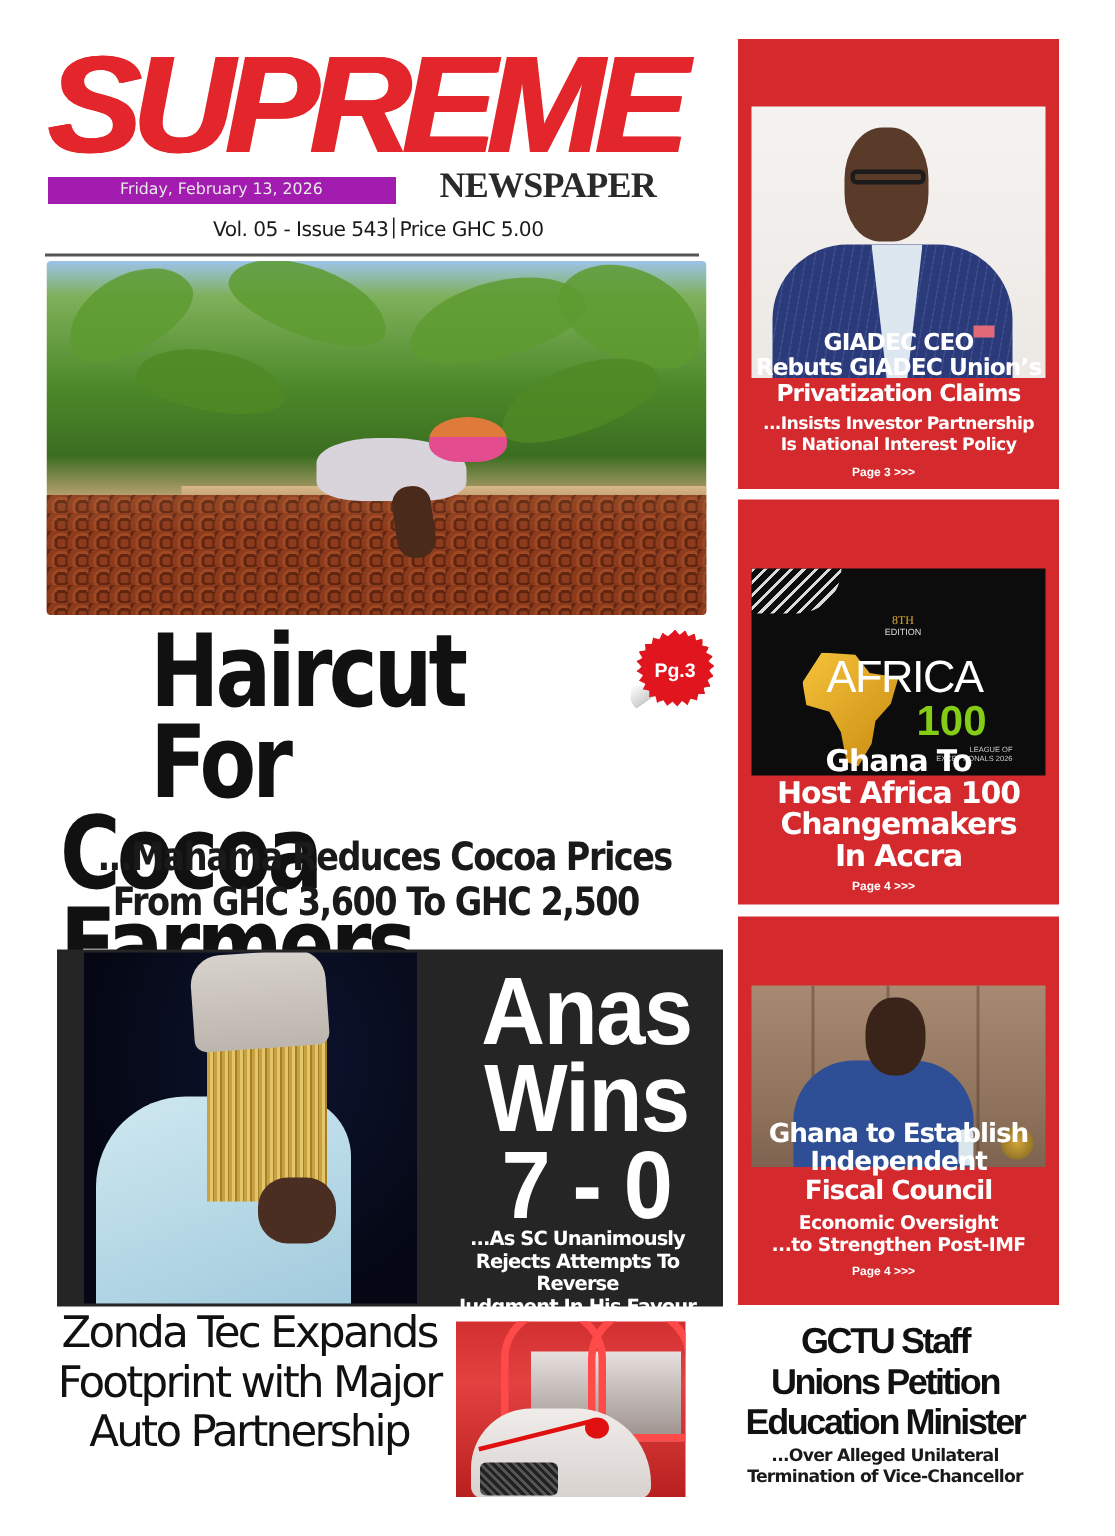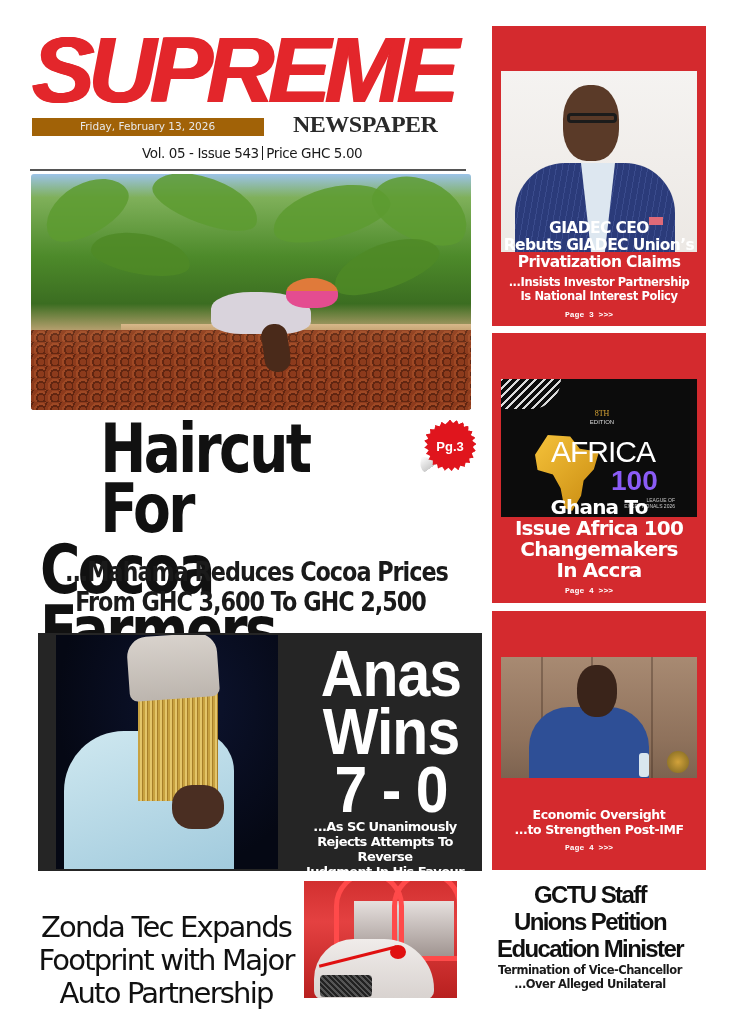--- a/index.html
+++ b/index.html
@@ -9,21 +9,21 @@
   
   .masthead { position: absolute; left: 30px; top: 30px; width: 450px; height: 140px; }
   .logo-main {
     position: absolute; left: 2px; top: -6px;
     font-family: "Liberation Sans", sans-serif; font-weight: 900; font-style: italic;
     font-size: 92px; letter-spacing: -6px; color: #e3262b; line-height: 1;
     transform: scaleX(1.02); transform-origin: left top;
     text-shadow: 1px 0 0 #e3262b, -1px 0 0 #e3262b;
   }
   .date-bar {
-    position: absolute; left: 2px; top: 88px; width: 232px; height: 18px; background: #a16207;
+    position: absolute; left: 2px; top: 88px; width: 232px; height: 18px; background: #a21caf;
     clip-path: polygon(0 0, 100% 0, 100% 100%, 0 100%);
   }
   .date-text {
     position: absolute; left: 48px; top: 2px; color: #e8e8e8;
     font-family: "DejaVu Sans", sans-serif; font-size: 10.5px; letter-spacing: 0;
   }
   .logo-sub {
     position: absolute; left: 263px; top: 82px;
     font-family: "Liberation Serif", serif; font-weight: bold; font-size: 24px;
     color: #2a2a2a; letter-spacing: -0.5px; line-height: 1;
@@ -102,59 +102,59 @@
     position: absolute; left: 250px; top: 186px; width: 194px; text-align: center;
     font-family: "DejaVu Sans", sans-serif; font-weight: bold; color: #fff;
     font-size: 13px; line-height: 15px; letter-spacing: -0.6px;
   }
 
   
   .card { position: absolute; left: 492px; width: 214px; background: #d42a2e; color: #fff; text-align: center; }
   .card .photo { position: absolute; left: 9px; width: 196px; overflow: hidden; margin-top: 36px; }
   .card .title { position: absolute; left: 0; width: 214px; font-family: "DejaVu Sans", sans-serif; font-weight: bold; letter-spacing: -0.6px; }
   .card .sub { position: absolute; left: 0; width: 214px; font-family: "DejaVu Sans", sans-serif; font-weight: bold; letter-spacing: -0.4px; }
-  .card .page { position: absolute; left: 0; width: 194px; font-family: Liberation Mono, monospace; font-size: 8px; font-weight: bold; }
+  .card .page { position: absolute; left: 0; width: 194px; font-family: Liberation Sans, sans-serif; font-size: 8px; font-weight: bold; }
 
   .card-1 { top: 26px; height: 300px; }
   .card-1 .photo { top: 9px; height: 181px; background: linear-gradient(180deg, #f5f3f1, #ece8e4); }
   .card-1 .photo .suit { position: absolute; left: 14px; top: 92px; width: 160px; height: 100px; background: repeating-linear-gradient(100deg, #2b3b7a 0 5px, #3a4b8c 5px 6px); border-radius: 50px 50px 0 0; }
   .card-1 .photo .shirt { position: absolute; left: 80px; top: 92px; width: 34px; height: 90px; background: #dde7f0; clip-path: polygon(0 0, 100% 0, 70% 100%, 30% 100%); }
   .card-1 .photo .head { position: absolute; left: 62px; top: 14px; width: 56px; height: 76px; background: #5a3a28; border-radius: 45% 45% 42% 42%; }
   .card-1 .photo .glasses { position: absolute; left: 66px; top: 42px; width: 50px; height: 10px; border: 3px solid #1b1b1b; border-radius: 4px; }
   .card-1 .photo .pocket { position: absolute; left: 148px; top: 146px; width: 14px; height: 8px; background: #e06a78; }
   .card-1 .title { top: 194px; font-size: 15.5px; line-height: 17px; }
   .card-1 .sub { top: 249px; font-size: 11.5px; line-height: 14px; }
   .card-1 .page { top: 284px; }
 
   .card-2 { top: 333px; height: 270px; }
   .card-2 .photo { top: 10px; height: 138px; background: #0c0c0c; }
   .card-2 .photo .pattern { position: absolute; left: 0; top: 0; width: 60px; height: 30px; background: repeating-linear-gradient(135deg, #fff 0 2px, #0c0c0c 2px 6px); border-radius: 0 0 40px 0; opacity: .85; }
   .card-2 .photo .edition { position: absolute; left: 76px; top: 30px; width: 50px; text-align: center; font-family: "Liberation Serif", serif; font-size: 8px; color: #d8a536; line-height: 9px; }
   .card-2 .photo .edition-2 { position: absolute; left: 76px; top: 40px; width: 50px; text-align: center; font-family: "Liberation Sans", sans-serif; font-size: 6px; color: #ddd; }
   .card-2 .photo .continent { position: absolute; left: 34px; top: 56px; width: 64px; height: 76px; background: linear-gradient(135deg, #f5c23a, #c88a10); clip-path: polygon(20% 0, 55% 2%, 70% 18%, 100% 22%, 92% 45%, 76% 60%, 72% 80%, 58% 100%, 46% 96%, 40% 70%, 28% 52%, 4% 46%, 0 26%); }
   .card-2 .photo .africa { position: absolute; left: 50px; top: 58px; font-family: "Liberation Sans", sans-serif; font-weight: normal; font-size: 30px; color: #fff; letter-spacing: -1px; line-height: 1; }
-  .card-2 .photo .hundred { position: absolute; left: 110px; top: 88px; font-family: "Liberation Sans", sans-serif; font-weight: bold; font-size: 28px; color: #8b5cf6; line-height: 1; text-align: right; }
+  .card-2 .photo .hundred { position: absolute; left: 110px; top: 88px; font-family: "Liberation Sans", sans-serif; font-weight: bold; font-size: 28px; color: #84cc16; line-height: 1; text-align: right; }
   .card-2 .photo .league { position: absolute; left: 104px; top: 118px; width: 70px; text-align: right; font-family: "Liberation Sans", sans-serif; font-size: 5px; color: #ccc; line-height: 6px; }
   .card-2 .title { top: 164px; font-size: 20px; line-height: 21px; letter-spacing: -0.8px; }
   .card-2 .page { top: 253px; }
 
   .card-3 { top: 611px; height: 259px; }
   .card-3 .photo { top: 10px; height: 121px; background: linear-gradient(180deg, #a88a72, #8e715b 70%, #7d6350); }
   .card-3 .photo .panel { position: absolute; top: 0; width: 2px; height: 121px; background: rgba(60,40,28,.35); }
   .card-3 .photo .body { position: absolute; left: 28px; top: 50px; width: 120px; height: 80px; background: #2e4f96; border-radius: 40px 40px 0 0; }
   .card-3 .photo .head { position: absolute; left: 76px; top: 8px; width: 40px; height: 52px; background: #3a241a; border-radius: 45%; }
   .card-3 .photo .bottle { position: absolute; left: 138px; top: 96px; width: 10px; height: 24px; background: #d9e6ee; border-radius: 3px; }
   .card-3 .photo .seal { position: absolute; left: 166px; top: 94px; width: 22px; height: 22px; border-radius: 50%; background: radial-gradient(#d2a23a, #7a6420); }
   .card-3 .title { top: 136px; font-size: 17.5px; line-height: 19px; letter-spacing: -0.7px; }
   .card-3 .sub { top: 196px; font-size: 12.5px; line-height: 15px; }
   .card-3 .page { top: 232px; }
 
   
   .zonda-head {
-    position: absolute; left: 30px; top: 911px; width: 272px; text-align: center;
+    position: absolute; left: 30px; top: 872px; width: 272px; text-align: center;
     font-family: "DejaVu Sans", sans-serif; font-weight: normal; font-size: 29px; line-height: 33px;
     letter-spacing: -1.8px; color: #111;
   }
   .car-photo {
     position: absolute; left: 304px; top: 881px; width: 153px; height: 117px; overflow: hidden;
     background: linear-gradient(180deg, #d23030 0%, #e44141 35%, #b8201f 100%);
   }
   .car-photo .arch { position: absolute; top: -10px; width: 70px; height: 90px; border: 5px solid #ff4a4a; border-radius: 40px 40px 0 0; }
   .car-photo .room { position: absolute; left: 50px; top: 20px; width: 100px; height: 60px; background: linear-gradient(#e6e0de, #9a8e8a); }
   .car-photo .car { position: absolute; left: 10px; top: 58px; width: 120px; height: 60px; background: linear-gradient(#f0ecea, #d8d2cf); border-radius: 40px 50px 8px 8px; }
@@ -260,36 +260,41 @@
     <div class="continent"></div>
     <div class="africa">AFRICA</div>
     <div class="hundred">100</div>
     <div class="league">
       <div>LEAGUE OF</div>
       <div>EXCEPTIONALS 2026</div>
     </div>
   </div>
   <div class="title">
     <div>Ghana To</div>
-    <div>Issue Africa 100</div>
+    <div>Host Africa 100</div>
     <div>Changemakers</div>
     <div>In Accra</div>
   </div>
   <div class="page">Page 4 &gt;&gt;&gt;</div>
 </article>
 
 <article class="card card-3">
   <div class="photo" title="Official in blue shirt speaking at a meeting">
     <div class="panel" style="left:40px"></div>
     <div class="panel" style="left:90px"></div>
     <div class="panel" style="left:150px"></div>
     <div class="body"></div>
     <div class="head"></div>
     <div class="bottle"></div>
     <div class="seal"></div>
+  </div>
+  <div class="title">
+    <div>Ghana to Establish</div>
+    <div>Independent</div>
+    <div>Fiscal Council</div>
   </div>
   <div class="sub">
     <div>Economic Oversight</div>
     <div>...to Strengthen Post-IMF</div>
   </div>
   <div class="page">Page 4 &gt;&gt;&gt;</div>
 </article>
 
 <h3 class="zonda-head">
   <div>Zonda Tec Expands</div>
@@ -305,15 +310,15 @@
   <div class="bow"></div>
   <div class="grille"></div>
 </div>
 
 <h3 class="gctu-head">
   <div>GCTU Staff</div>
   <div>Unions Petition</div>
   <div>Education Minister</div>
 </h3>
 <div class="gctu-sub">
+  <div>...Over Alleged Unilateral</div>
   <div>Termination of Vice-Chancellor</div>
-  <div>...Over Alleged Unilateral</div>
 </div>
 
 </body></html>

